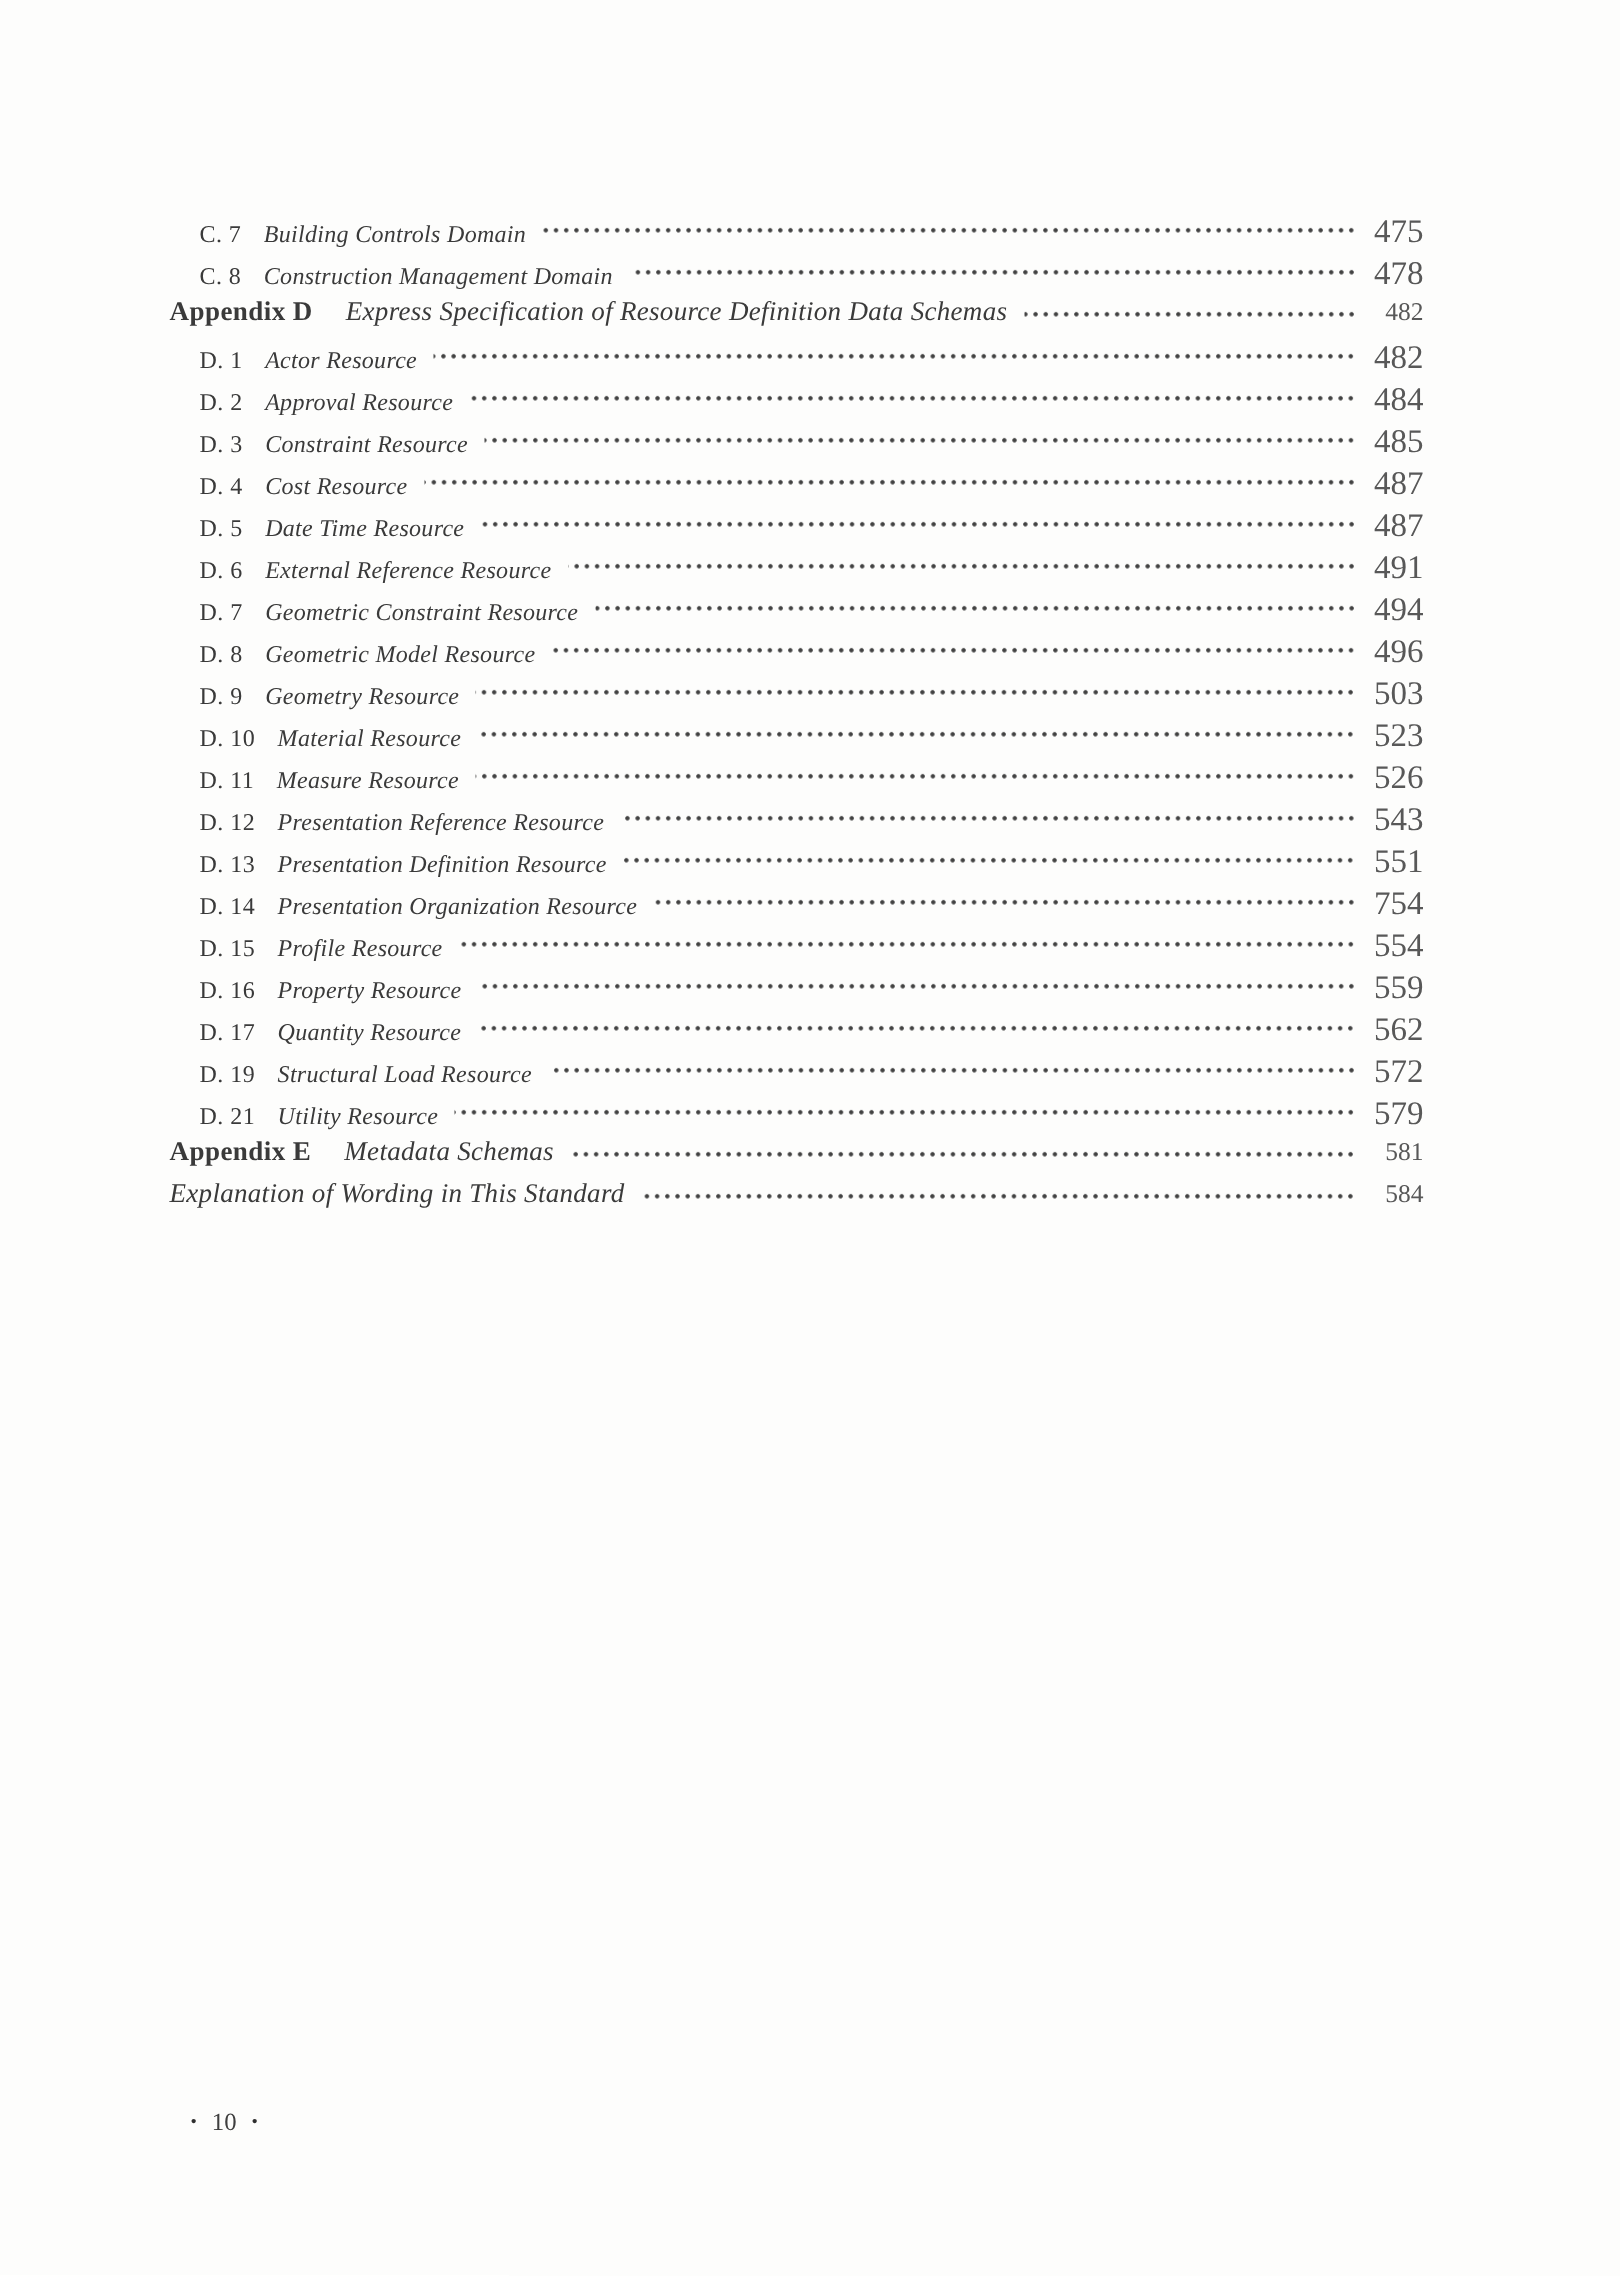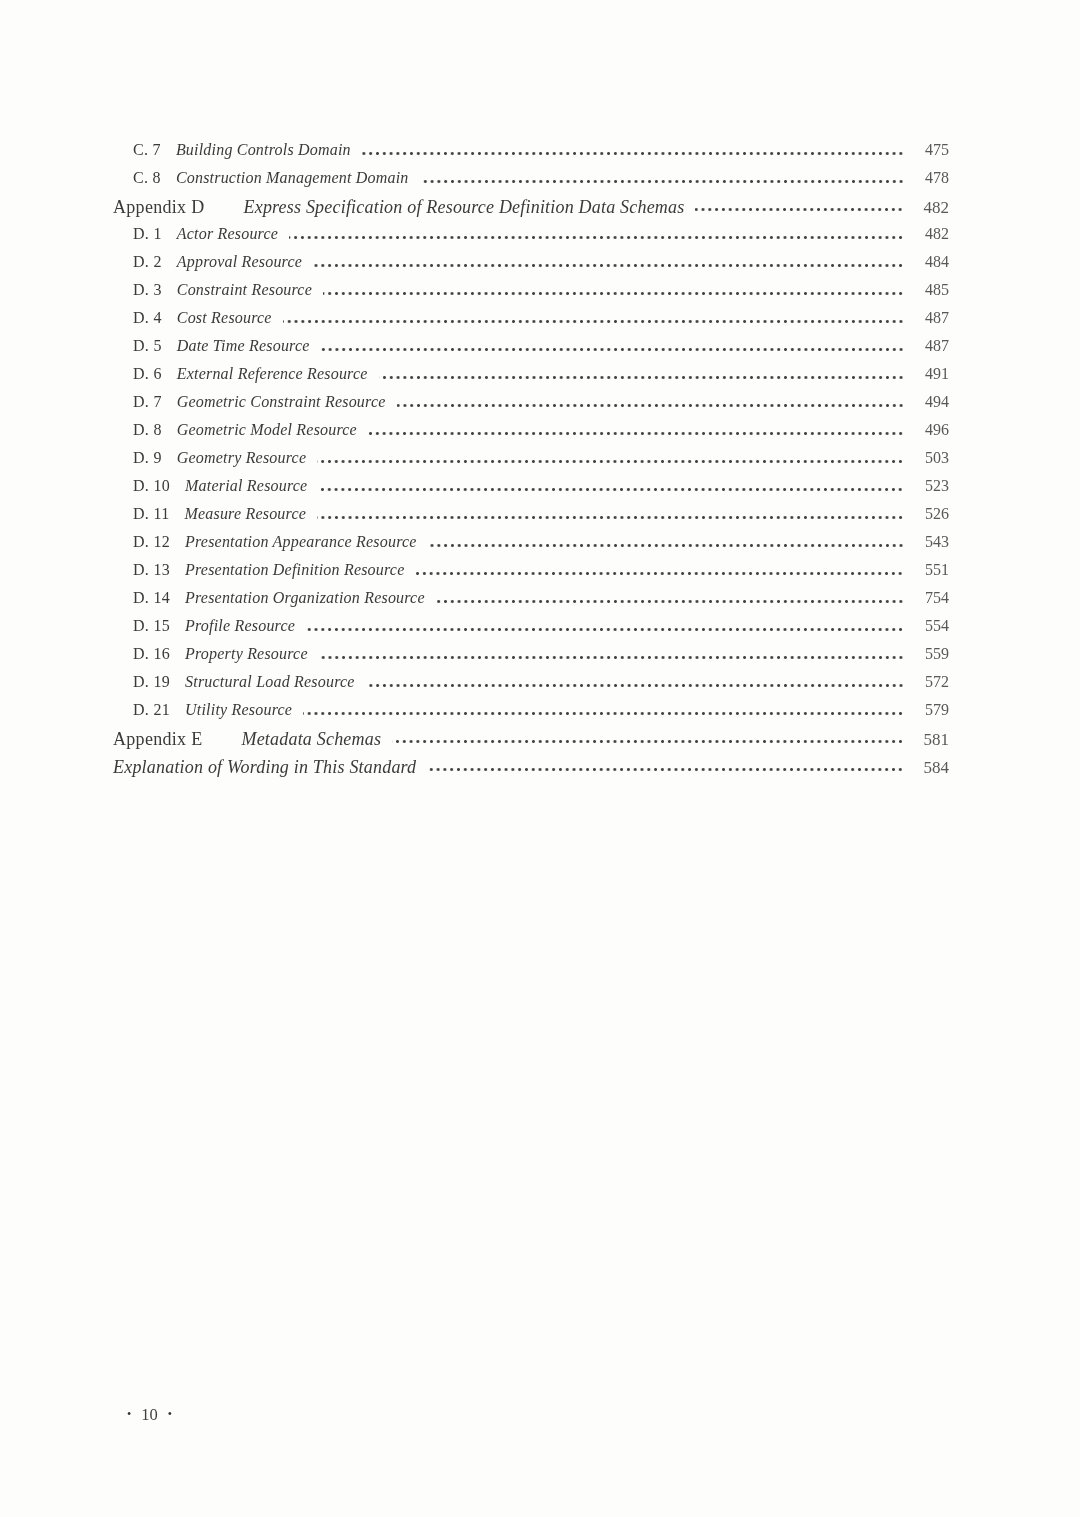--- a/index.html
+++ b/index.html
@@ -42,21 +42,22 @@
     justify-content: center;
   }
 
   .toc-num {
     white-space: pre;
     margin-right: 15px;
     letter-spacing: 0.3px;
   }
 
   .toc-row.top .toc-num {
-    margin-right: 39px;
+    margin-right: 22px;
+    font-weight: bold;
   }
 
   .toc-num:empty { display: none; }
 
   .toc-title {
     white-space: nowrap;
     letter-spacing: 0.2px;
     font-style: italic;
   }
 
@@ -71,21 +72,21 @@
     background-repeat: repeat-x;
     background-position: 100% 50%;
     position: relative;
     top: -2px;
   }
 
   .toc-page {
     min-width: 34px;
     text-align: right;
     color: #585858;
-    font-size: 16px;
+    font-size: 22px;
   }
 
   .toc-row.top .toc-page {
     font-size: 17px;
   }
 
   .footer {
     position: absolute;
     left: 127px;
     top: 1405px;
@@ -188,21 +189,21 @@
       <span class="toc-page">523</span>
     </div>
       <div class="toc-row sub">
       <span class="toc-num">D. 11</span>
       <span class="toc-title">Measure Resource</span>
       <span class="toc-leader"></span>
       <span class="toc-page">526</span>
     </div>
       <div class="toc-row sub">
       <span class="toc-num">D. 12</span>
-      <span class="toc-title">Presentation Appearance Resource</span>
+      <span class="toc-title">Presentation Reference Resource</span>
       <span class="toc-leader"></span>
       <span class="toc-page">543</span>
     </div>
       <div class="toc-row sub">
       <span class="toc-num">D. 13</span>
       <span class="toc-title">Presentation Definition Resource</span>
       <span class="toc-leader"></span>
       <span class="toc-page">551</span>
     </div>
       <div class="toc-row sub">
@@ -215,20 +216,26 @@
       <span class="toc-num">D. 15</span>
       <span class="toc-title">Profile Resource</span>
       <span class="toc-leader"></span>
       <span class="toc-page">554</span>
     </div>
       <div class="toc-row sub">
       <span class="toc-num">D. 16</span>
       <span class="toc-title">Property Resource</span>
       <span class="toc-leader"></span>
       <span class="toc-page">559</span>
+    </div>
+      <div class="toc-row sub">
+      <span class="toc-num">D. 17</span>
+      <span class="toc-title">Quantity Resource</span>
+      <span class="toc-leader"></span>
+      <span class="toc-page">562</span>
     </div>
       <div class="toc-row sub">
       <span class="toc-num">D. 19</span>
       <span class="toc-title">Structural Load Resource</span>
       <span class="toc-leader"></span>
       <span class="toc-page">572</span>
     </div>
       <div class="toc-row sub">
       <span class="toc-num">D. 21</span>
       <span class="toc-title">Utility Resource</span>

